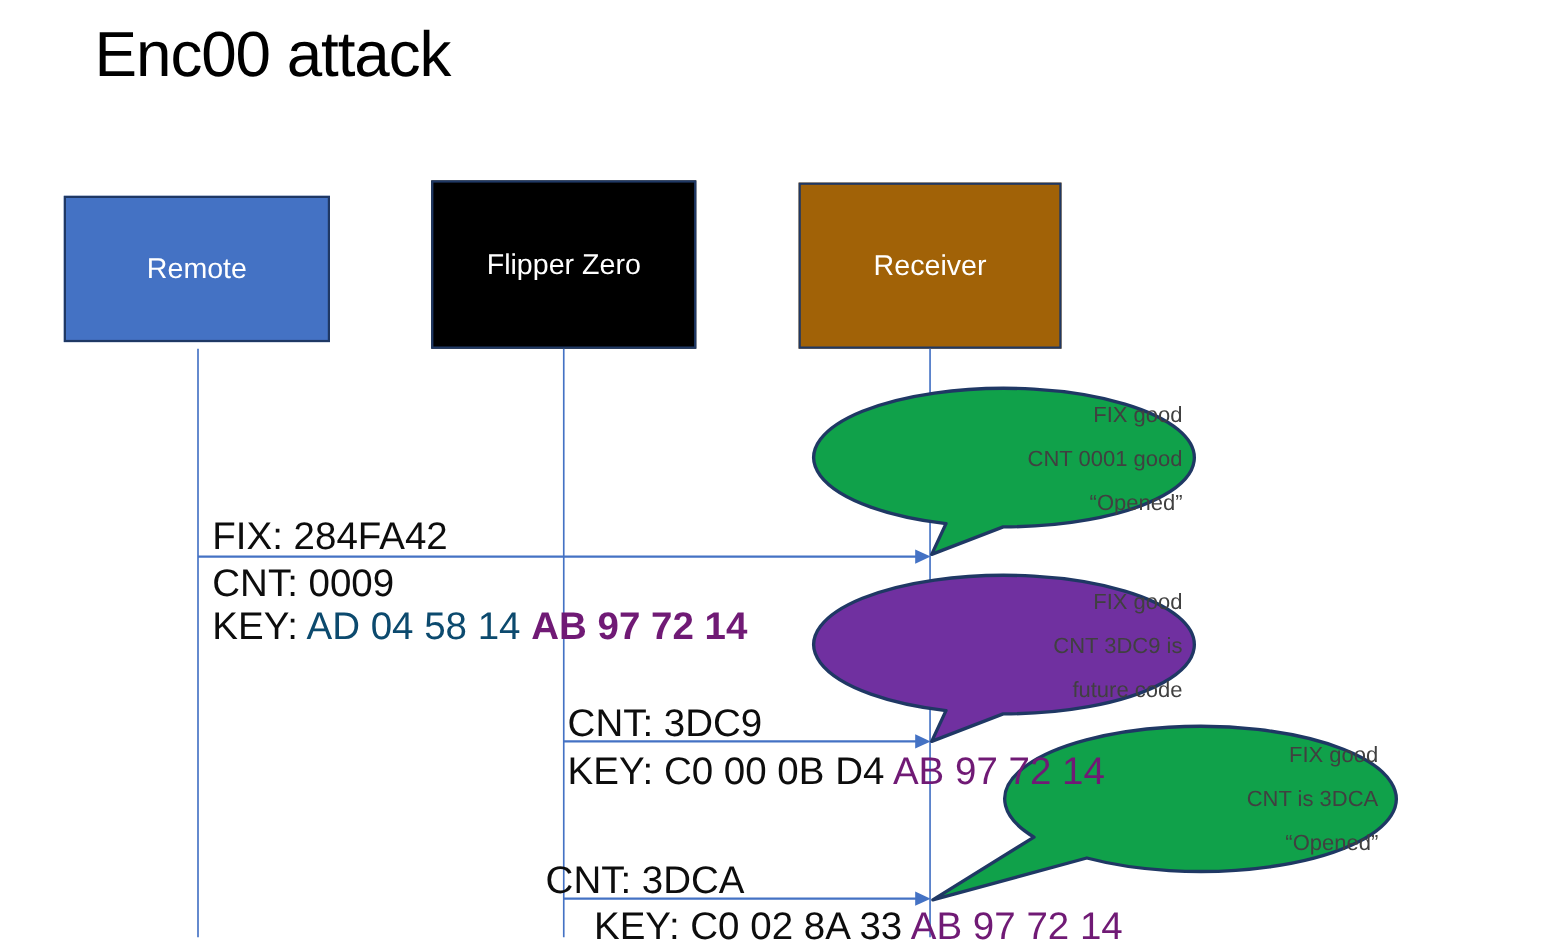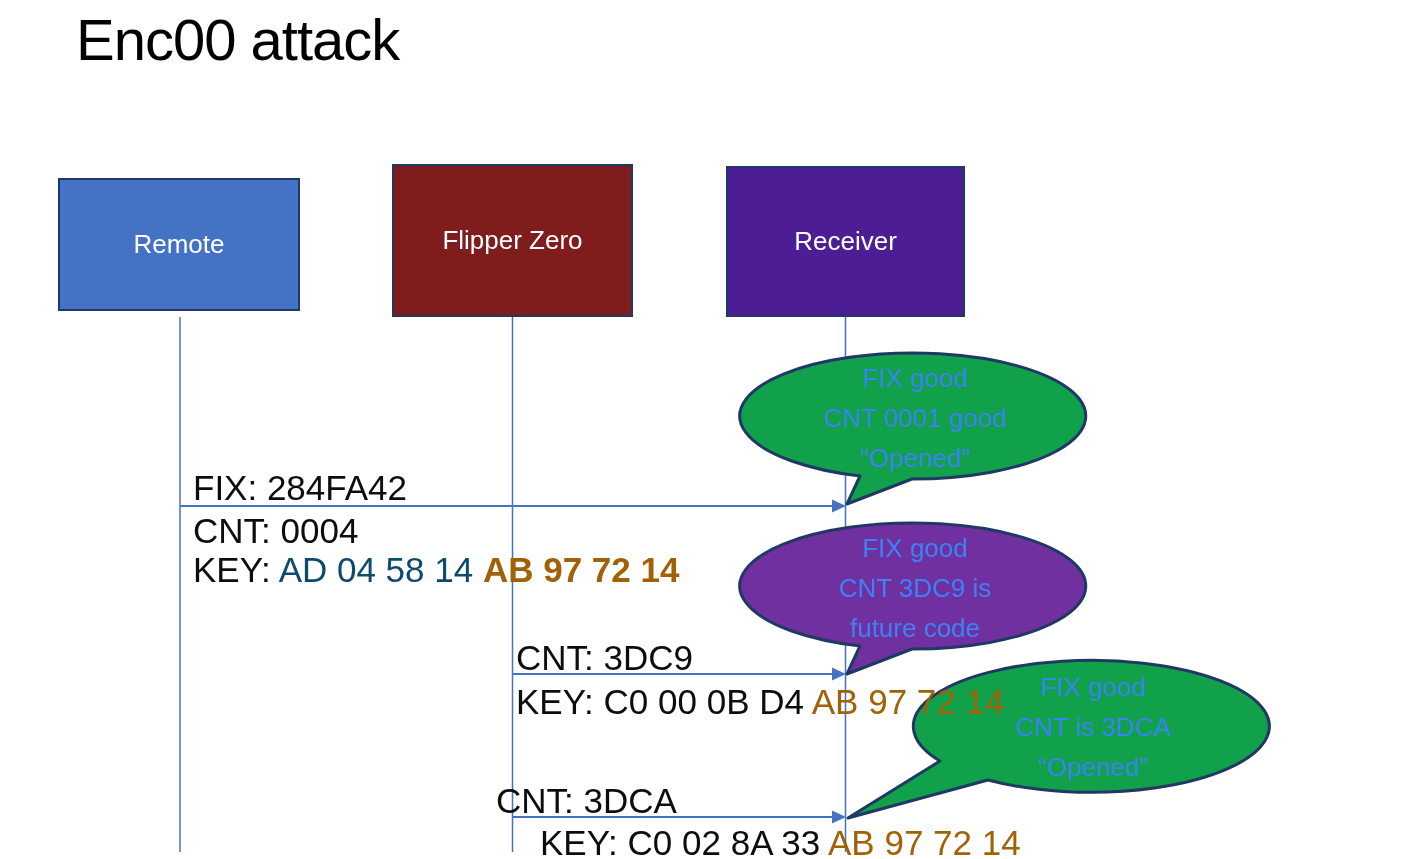--- a/index.html
+++ b/index.html
@@ -13,62 +13,62 @@
     color: #0d0d0d;
   }
   .slide-title {
     position: absolute;
     left: 72px;
     top: 2px;
     font-size: 58px;
     font-weight: 300;
     letter-spacing: -1px;
     color: #000000;
-    margin: 4px;
+    margin: 14px;
   }
   .actor-box {
     position: absolute;
     border: 2px solid #1F3864;
     display: flex;
     align-items: center;
     justify-content: center;
     box-sizing: border-box;
   }
   .actor-box .actor-label {
     color: #ffffff;
     font-size: 26px;
   }
   .box-remote   { left: 58px;  top: 164px; width: 242px; height: 133px; background: #4472C4; margin-top: 14px; }
-  .box-flipper  { left: 392px; top: 164px; width: 241px; height: 153px; background: #7f1d1d; }
-  .box-receiver { left: 726px; top: 166px; width: 239px; height: 151px; background: #4c1d95; }
+  .box-flipper  { left: 392px; top: 164px; width: 241px; height: 153px; background: #000000; }
+  .box-receiver { left: 726px; top: 166px; width: 239px; height: 151px; background: #a16207; }
 
   svg.overlay { position: absolute; left: 0; top: 0; }
   .lifeline { stroke: #4472C4; stroke-width: 1.5; }
   .msg-line { stroke: #4472C4; stroke-width: 2; }
   .msg-head { fill: #4472C4; }
   .bubble   { stroke: #1F3864; stroke-width: 3; stroke-linejoin: round; }
   .bubble-green  { fill: #10A14A; }
   .bubble-purple { fill: #7030A0; }
 
   .msg-label {
     position: absolute;
     font-size: 35px;
     white-space: nowrap;
     color: #0d0d0d;
   }
   .key-red   { color: #0c4a6e; }
-  .key-green { color: #a16207; }
+  .key-green { color: #701a75; }
   .bold      { font-weight: bold; }
 
   .bubble-text {
     position: absolute;
     width: 320px;
-    text-align: center;
-    color: #3b82f6;
-    font-size: 26px;
+    text-align: right;
+    color: #404040;
+    font-size: 20px;
     line-height: 40px;
   }
   .bt-1 { left: 755px; top: 358px; }
   .bt-2 { left: 755px; top: 528px; }
   .bt-3 { left: 933px; top: 667px; }
 </style>
 </head>
 <body>
 
 <div class="canvas">
@@ -99,21 +99,21 @@
 
     <line class="msg-line" x1="512.5" y1="817" x2="834" y2="817"></line>
     <polygon class="msg-head" points="832,810.5 846,817 832,823.5"></polygon>
 
     <path class="bubble bubble-green" d="M 860 476 A 173 63 0 1 1 912 479 L 847 504 Z"></path>
     <path class="bubble bubble-purple" d="M 860 646 A 173 63 0 1 1 912 649 L 847 674 Z"></path>
     <path class="bubble bubble-green" d="M 940 761 A 178 66 0 1 1 988 780 L 848 818 Z"></path>
   </svg>
 
   <div class="msg-label" style="left:193px; top:468px">FIX: 284FA42</div>
-  <div class="msg-label" style="left:193px; top:511px">CNT: 0004</div>
+  <div class="msg-label" style="left:193px; top:511px">CNT: 0009</div>
   <div class="msg-label" style="left:193px; top:550px">
     <span>KEY: </span><span class="key-red">AD 04 58 14 </span><span class="key-green bold">AB 97 72 14</span>
   </div>
 
   <div class="msg-label" style="left:516px; top:638px">CNT: 3DC9</div>
   <div class="msg-label" style="left:516px; top:682px">
     <span>KEY: C0 00 0B D4 </span><span class="key-green">AB 97 72 14</span>
   </div>
 
   <div class="msg-label" style="left:496px; top:781px">CNT: 3DCA</div>

